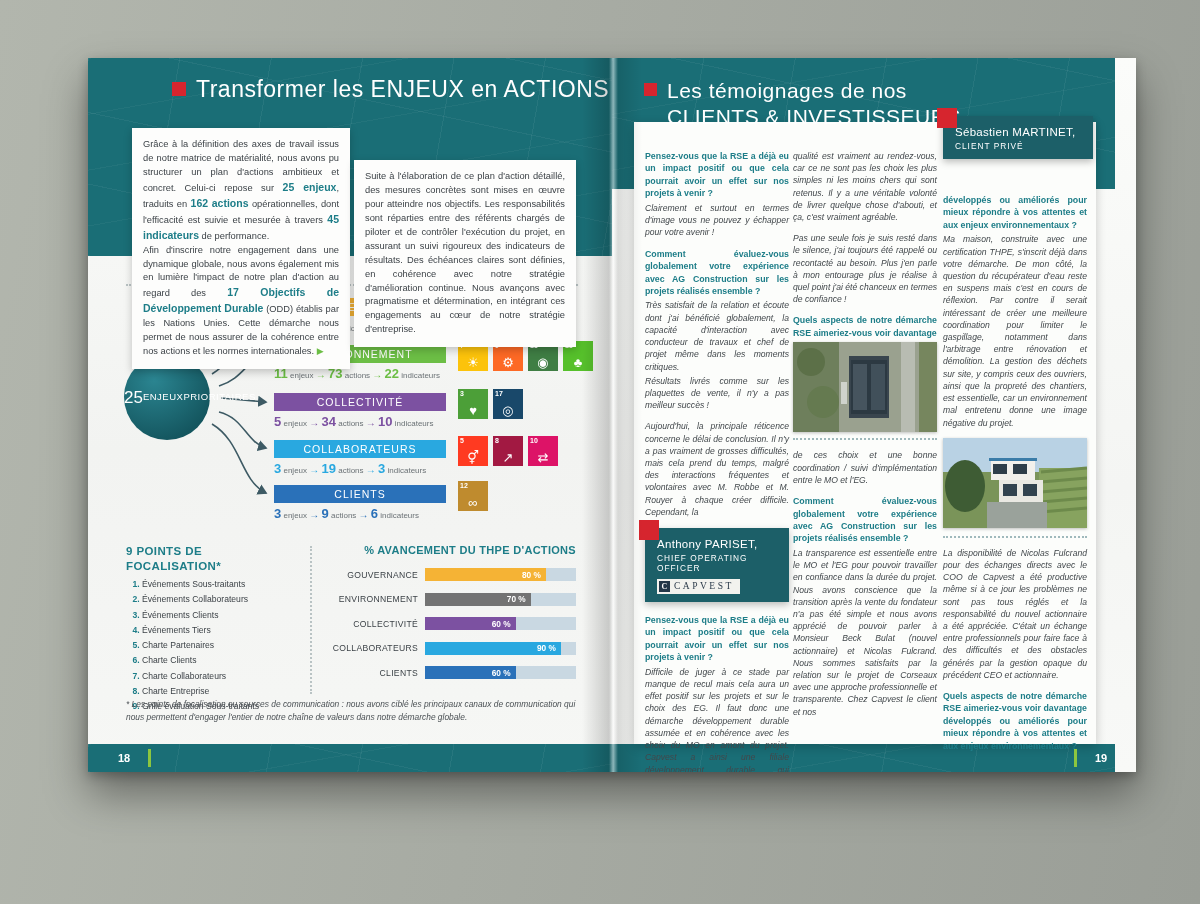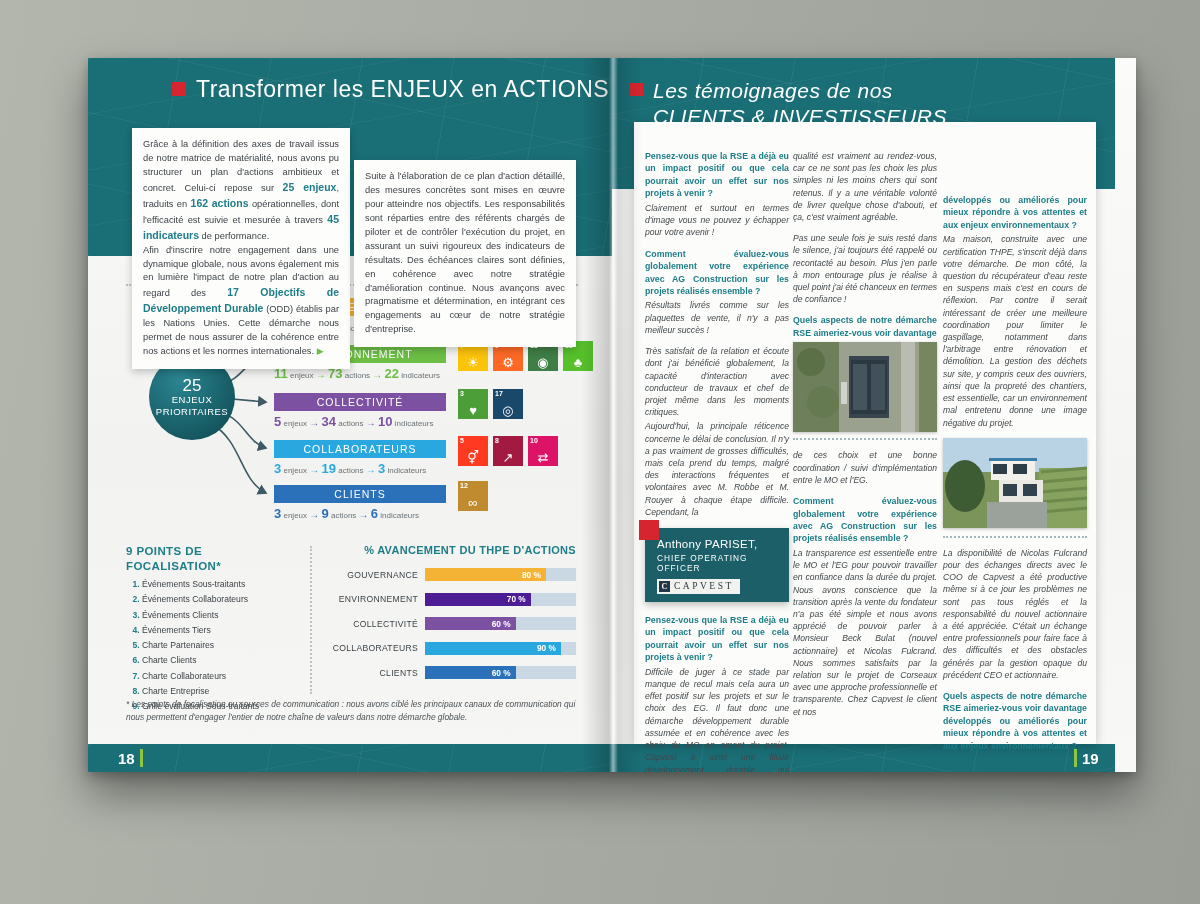--- a/index.html
+++ b/index.html
@@ -30,22 +30,22 @@
   .white-box{position:absolute;background:#fdfdfc;box-shadow:0 3px 8px rgba(0,0,0,.22);padding:10px 11px;z-index:6;}
   .body-txt{font-size:9.3px;line-height:1.5;color:#3c4247;text-align:justify;}
   .accent{color:#1d7d88;font-weight:bold;font-size:10.5px;}
   .green-play{color:#6cbe45;font-size:9px;}
 
   .dotted-h{position:absolute;border-top:2px dotted #b9c3c4;z-index:2;}
   .dotted-v{position:absolute;border-left:2px dotted #b9c3c4;z-index:2;}
 
   
   .lp-diagram{position:absolute;left:36px;top:232px;width:460px;height:258px;z-index:3;}
-  .circle{position:absolute;left:25px;top:64px;width:86px;height:86px;border-radius:50%;
-    background:radial-gradient(circle at 35% 30%,#2b8591,#14565f 75%);color:#fff;display:flex;flex-direction:column;align-items:center;justify-content:center;text-align:center;}
+  .circle{position:absolute;left:0;top:64px;width:86px;height:86px;border-radius:50%;
+    background:radial-gradient(circle at 35% 30%,#2b8591,#14565f 75%);color:#fff;display:flex;flex-direction:row;align-items:center;justify-content:space-between;text-align:center;}
   .circle .n{font-size:17px;line-height:1;}
   .circle .l{font-size:9.5px;letter-spacing:.5px;line-height:1.25;}
   .arrows{position:absolute;left:0;top:0;width:460px;height:258px;}
   .cat-row{position:absolute;left:150px;width:172px;}
   .cat-bar{height:18px;display:flex;align-items:center;justify-content:center;color:#fff;font-size:10.5px;letter-spacing:1px;}
   .cat-stats{margin-top:3px;font-size:8px;color:#6b7276;white-space:nowrap;}
   .cat-stats .num{font-size:13px;font-weight:bold;}
   .cat-stats .arr{font-size:10px;font-weight:bold;}
   .sdg-row{position:absolute;left:334px;display:flex;gap:5px;}
   .sdg{width:30px;height:30px;position:relative;color:#fff;display:block;}
@@ -57,25 +57,25 @@
   .focal-list{position:absolute;left:38px;top:519px;margin:0;padding:0 0 0 16px;font-size:8.6px;color:#3c4247;line-height:1.78;z-index:3;}
   .focal-list li::marker{color:#1d7d88;font-weight:bold;}
   .chart{position:absolute;left:238px;top:486px;width:250px;z-index:3;}
   .chart-title{color:#1d7d88;font-size:11px;font-weight:bold;text-align:right;letter-spacing:.3px;margin-bottom:12px;}
   .chart-row{display:flex;align-items:center;margin-bottom:11.5px;}
   .chart-label{width:92px;text-align:right;font-size:8.6px;color:#3c4247;letter-spacing:.3px;padding-right:7px;flex:0 0 auto;}
   .chart-track{flex:1;height:13px;background:#c9d8e2;position:relative;}
   .chart-fill{height:13px;display:flex;align-items:center;justify-content:flex-end;color:#fff;font-size:8.3px;font-weight:bold;padding-right:5px;box-sizing:border-box;}
   .footnote{position:absolute;left:38px;top:640px;width:452px;font-size:8.4px;font-style:italic;color:#4a5054;line-height:1.5;z-index:3;}
 
-  .pagenum{position:absolute;color:#fff;font-size:15px;font-weight:bold;z-index:5;display:flex;align-items:center;gap:5px;}
+  .pagenum{position:absolute;color:#fff;font-size:11px;font-weight:bold;z-index:5;display:flex;align-items:center;gap:18px;}
   .green-bar{width:3px;height:18px;background:#8cc63f;}
 
   
-  .rp-headline{left:18px;top:20px;font-style:italic;}
+  .rp-headline{left:32px;top:20px;}
   .rp-headline h1{font-size:21px;line-height:1.25;}
   .rp-sheet{position:absolute;left:22px;top:64px;width:462px;height:622px;background:#fcfdfb;box-shadow:0 3px 10px rgba(0,0,0,.2);z-index:2;}
   .col{position:absolute;width:144px;z-index:4;margin-top:16px;}
   .q{color:#1d7d88;font-weight:bold;font-size:8.8px;line-height:1.42;text-align:justify;margin:0 0 2px 0;}
   .a{font-style:italic;font-size:8.6px;color:#41474b;line-height:1.42;text-align:justify;margin:0 0 9px 0;}
   .person-box{position:relative;background:#1c5f68;color:#fff;padding:10px 10px 8px 12px;z-index:5;box-shadow:0 3px 7px rgba(0,0,0,.25);}
   .person-box .pname{font-size:11.5px;letter-spacing:.3px;}
   .person-box .prole{font-size:8.3px;letter-spacing:1px;margin-top:3px;}
   .person-red{position:absolute;width:20px;height:20px;background:#d6252e;left:-6px;top:-8px;}
   .capvest{display:inline-flex;align-items:center;gap:4px;background:#f2f2ee;color:#2b3a4a;padding:2px 6px 2px 2px;margin-top:6px;}
@@ -275,21 +275,21 @@
           <div class="chart-label">GOUVERNANCE</div>
           <div class="chart-track">
               <div class="chart-fill" style="background: rgb(245, 179, 53); width: 80%;">
                 <span>80 %</span>
               </div>
             </div>
         </div>
         <div class="chart-row">
           <div class="chart-label">ENVIRONNEMENT</div>
           <div class="chart-track">
-              <div class="chart-fill" style="background: #4c1d95; width: 70%;">
+              <div class="chart-fill" style="background: #737373; width: 70%;">
                 <span>70 %</span>
               </div>
             </div>
         </div>
         <div class="chart-row">
           <div class="chart-label">COLLECTIVITÉ</div>
           <div class="chart-track">
               <div class="chart-fill" style="background: rgb(124, 81, 161); width: 60%;">
                 <span>60 %</span>
               </div>
@@ -329,23 +329,23 @@
         <span class="red-sq" style="margin-top:5px;width:13px;height:13px;"></span>
         <h1><span>Les témoignages de nos</span><br><span>CLIENTS &amp; INVESTISSEURS</span></h1>
       </div>
 
       <div class="rp-sheet"></div>
 
       <div class="col" style="left:33px;top:76px;">
         <p class="q">Pensez-vous que la RSE a déjà eu un impact positif ou que cela pourrait avoir un effet sur nos projets à venir ?</p>
         <p class="a">Clairement et surtout en termes d'image vous ne pouvez y échapper pour votre avenir !</p>
         <p class="q">Comment évaluez-vous globalement votre expérience avec AG Construction sur les projets réalisés ensemble ?</p>
+        <p class="a" style="margin-bottom:2px;">Très satisfait de la relation et écoute dont j'ai bénéficié globalement, la capacité d'interaction avec conducteur de travaux et chef de projet même dans les moments critiques.</p>
         <p class="a">Résultats livrés comme sur les plaquettes de vente, il n'y a pas meilleur succès !</p>
-        <p class="a" style="margin-bottom:2px;">Très satisfait de la relation et écoute dont j'ai bénéficié globalement, la capacité d'interaction avec conducteur de travaux et chef de projet même dans les moments critiques.</p>
-        <p class="a">Aujourd'hui, la principale réticence concerne le délai de conclusion. Il n'y a pas vraiment de grosses difficultés, mais cela prend du temps, malgré des interactions fréquentes et volontaires avec M. Robbe et M. Rouyer à chaque étape difficile. Cependant, la</p>
+        <p class="a">Aujourd'hui, la principale réticence concerne le délai de conclusion. Il n'y a pas vraiment de grosses difficultés, mais cela prend du temps, malgré des interactions fréquentes et volontaires avec M. Robbe et M. Rouyer à chaque créer difficile. Cependant, la</p>
 
         <div class="person-box" style="margin:10px 0 12px 0;">
           <span class="person-red"></span>
           <div class="pname">Anthony PARISET,</div>
           <div class="prole">CHIEF OPERATING OFFICER</div>
           <div class="capvest">
             <span class="cv-mark">C</span>
             <span class="cv-word">CAPVEST</span>
           </div>
         </div>
@@ -374,20 +374,25 @@
           <rect x="48" y="40" width="6" height="22" fill="#cfd3cc"></rect>
         </svg>
 
         <div class="sep-dot"></div>
         <p class="a">de ces choix et une bonne coordination / suivi d'implémentation entre le MO et l'EG.</p>
         <p class="q">Comment évaluez-vous globalement votre expérience avec AG Construction sur les projets réalisés ensemble ?</p>
         <p class="a">La transparence est essentielle entre le MO et l'EG pour pouvoir travailler en confiance dans la durée du projet. Nous avons conscience que la transition après la vente du fondateur n'a pas été simple et nous avons apprécié de pouvoir parler à Monsieur Beck Bulat (nouvel actionnaire) et Nicolas Fulcrand. Nous sommes satisfaits par la relation sur le projet de Corseaux avec une approche professionnelle et transparente. Chez Capvest le client et nos</p>
 
       </div>
 
+      <div class="person-box" style="position:absolute;left:331px;top:58px;width:150px;z-index:6;box-sizing:border-box;">
+        <span class="person-red"></span>
+        <div class="pname">Sébastien MARTINET,</div>
+        <div class="prole">CLIENT PRIVÉ</div>
+      </div>
 
       <div class="col" style="left:331px;top:120px;">
         <p class="q">développés ou améliorés pour mieux répondre à vos attentes et aux enjeux environnementaux ?</p>
         <p class="a">Ma maison, construite avec une certification THPE, s'inscrit déjà dans votre démarche. De mon côté, la question du récupérateur d'eau reste en suspens mais c'est en cours de réflexion. Par contre il serait intéressant de créer une meilleure coordination pour limiter le gaspillage, notamment dans l'arbitrage entre rénovation et démolition. La gestion des déchets sur site, y compris ceux des ouvriers, ainsi que la propreté des chantiers, est essentielle, car un environnement mal entretenu donne une image négative du projet.</p>
 
         <svg class="photo" viewBox="0 0 144 90">
           <rect width="144" height="90" fill="#b9d2e4"></rect>
           <rect y="34" width="144" height="56" fill="#7a9459"></rect>
           <rect x="96" y="30" width="48" height="60" fill="#87a35f"></rect>
           <path d="M98,34 L144,30 M98,44 L144,40 M98,54 L144,50 M98,64 L144,60 M98,74 L144,70" stroke="#6d8a4b" stroke-width="3" fill="none"></path>

